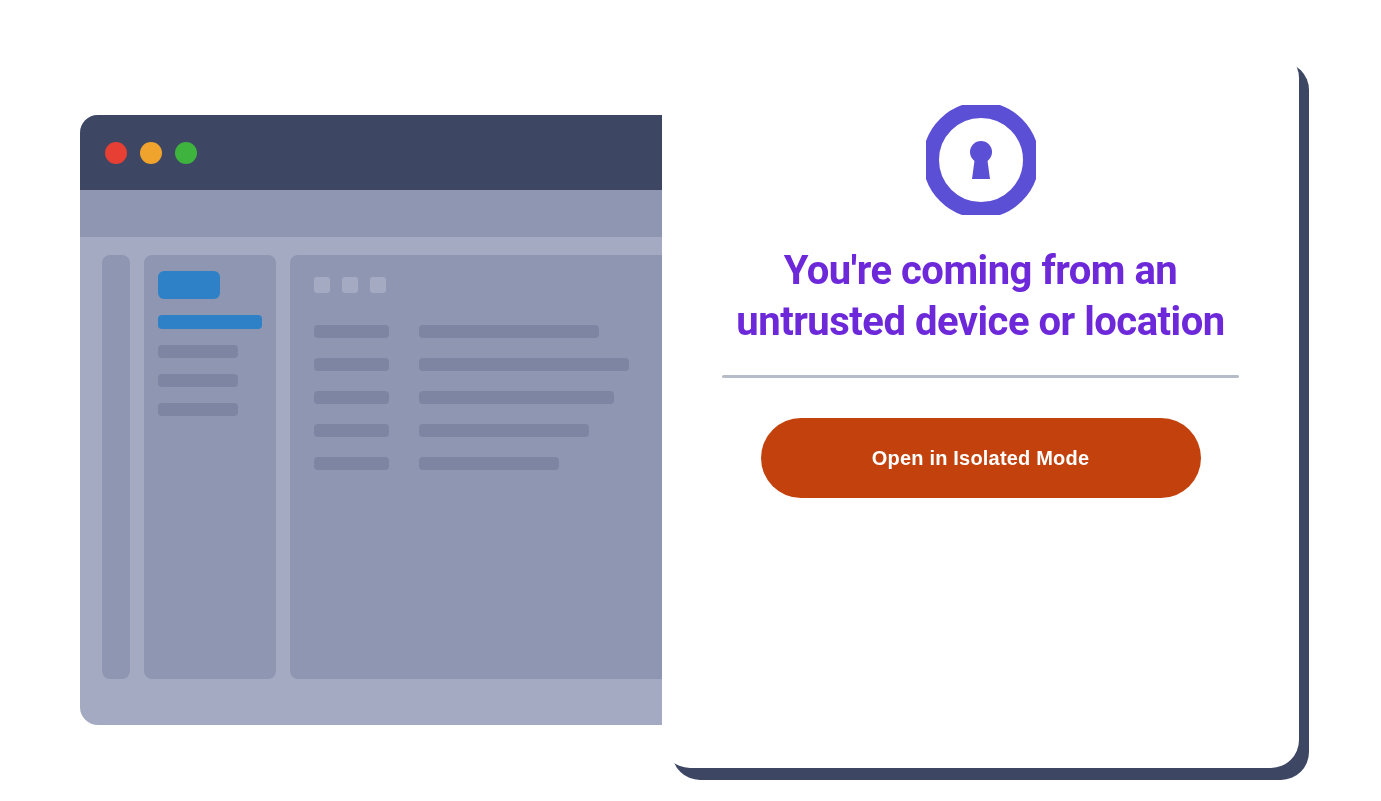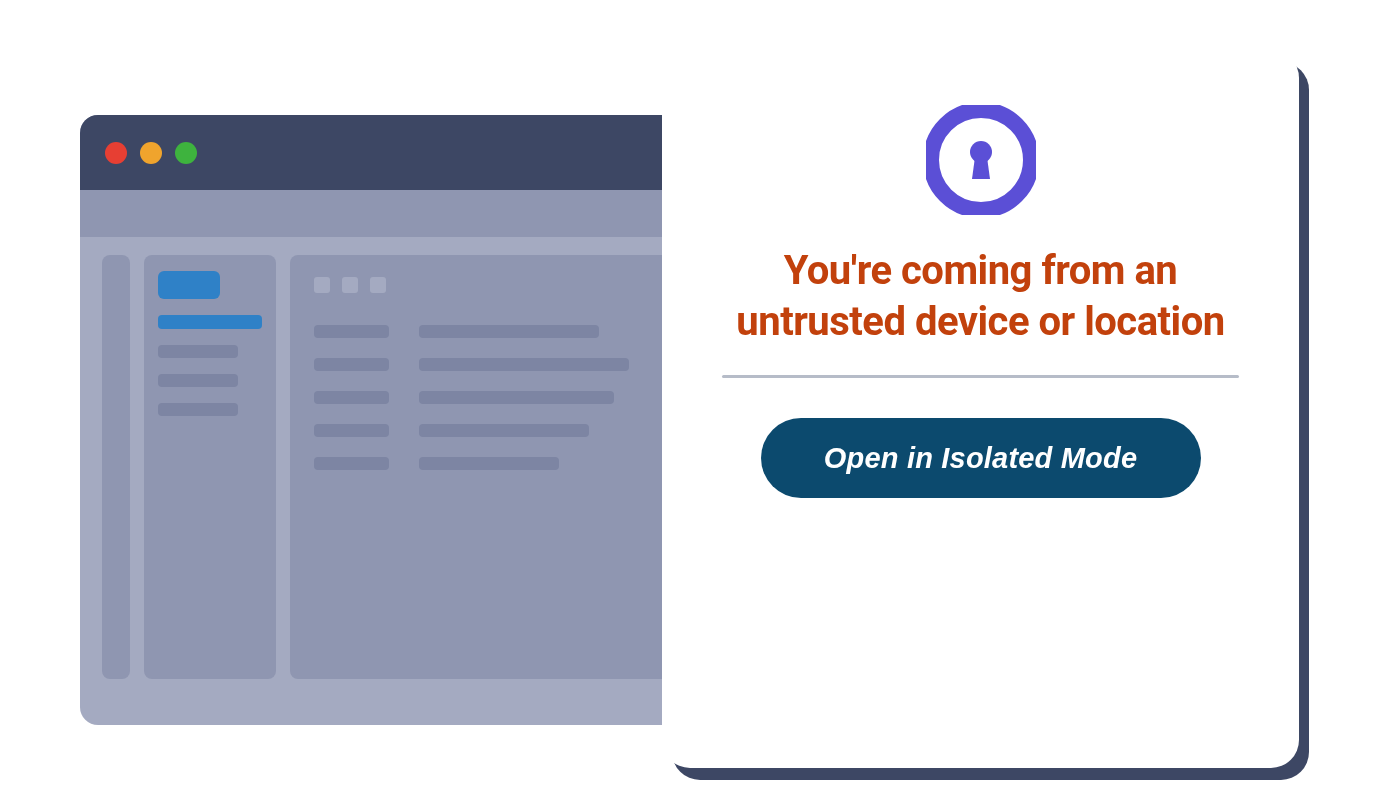--- a/index.html
+++ b/index.html
@@ -171,21 +171,21 @@
     
     .modal-icon {
       width: 110px;
       height: 110px;
       margin-bottom: 30px;
     }
     
     .modal-heading {
       font-size: 40px;
       font-weight: 700;
-      color: #c2410c;
+      color: #6d28d9;
       text-align: center;
       line-height: 1.28;
       margin-bottom: 28px;
       letter-spacing: -0.5px;
     }
     
     .modal-subtext {
       font-size: 26px;
       font-weight: 400;
       color: #3a4a5e;
@@ -198,29 +198,28 @@
       width: 100%;
       height: 3px;
       background: #b6bcc8;
       border-radius: 2px;
       margin-bottom: 40px;
     }
     
     .modal-button {
       width: 440px;
       height: 80px;
-      background: #0c4a6e;
+      background: #c2410c;
       color: #ffffff;
       border: none;
       border-radius: 40px;
-      font-size: 29px;
+      font-size: 20px;
       font-weight: 600;
       cursor: pointer;
       letter-spacing: 0.2px;
-      font-style: italic;
     }
   </style>
 </head>
 <body>
 
 <div class="browser-window">
   <div class="browser-titlebar">
     <div class="traffic-light traffic-red"></div>
     <div class="traffic-light traffic-yellow"></div>
     <div class="traffic-light traffic-green"></div>

